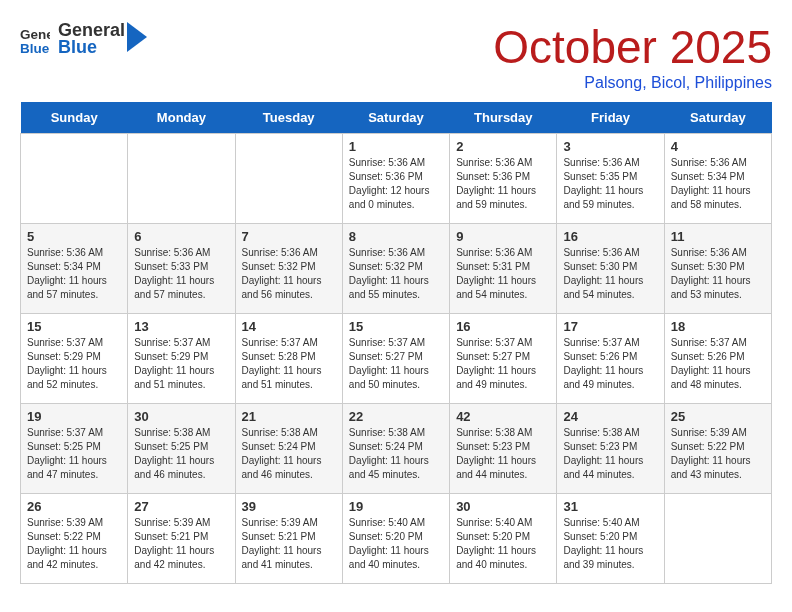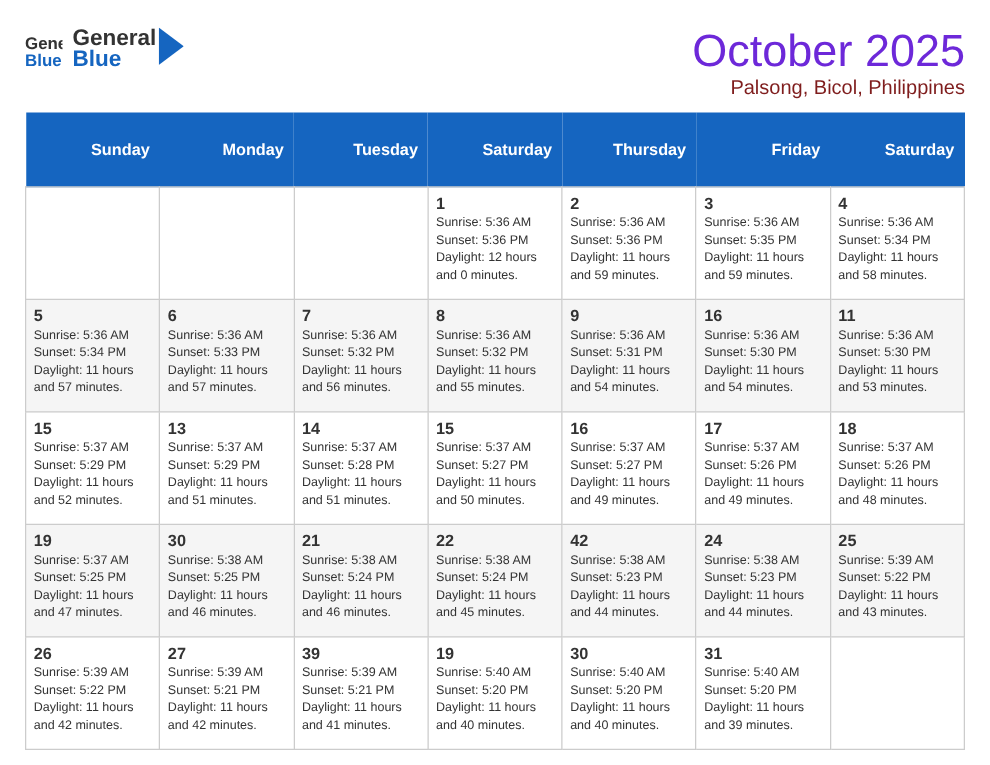--- a/index.html
+++ b/index.html
@@ -23,38 +23,38 @@
     .logo-icon {
       width: 30px;
       height: 30px;
       margin-right: 3px;
       position: relative;
     }
     .title-block {
       text-align: right;
     }
     .month-title {
-      font-size: 36px;
+      font-size: 46px;
       font-weight: normal;
-      color: #6d28d9;
+      color: #b91c1c;
     }
     .subtitle {
       font-size: 16px;
-      color: #7f1d1d;
+      color: #1d4ed8;
     }
     table {
       width: 100%;
       border-collapse: collapse;
       table-layout: fixed;
     }
     thead tr th {
       background-color: #1565c0;
       color: #fff;
-      text-align: right;
-      padding: 22px 8px;
+      text-align: center;
+      padding: 8px 8px;
       font-size: 13px;
       font-weight: bold;
     }
     tbody tr td {
       border: 1px solid #ccc;
       vertical-align: top;
       padding: 5px 6px;
       font-size: 10.5px;
       color: #333;
       height: 90px;

